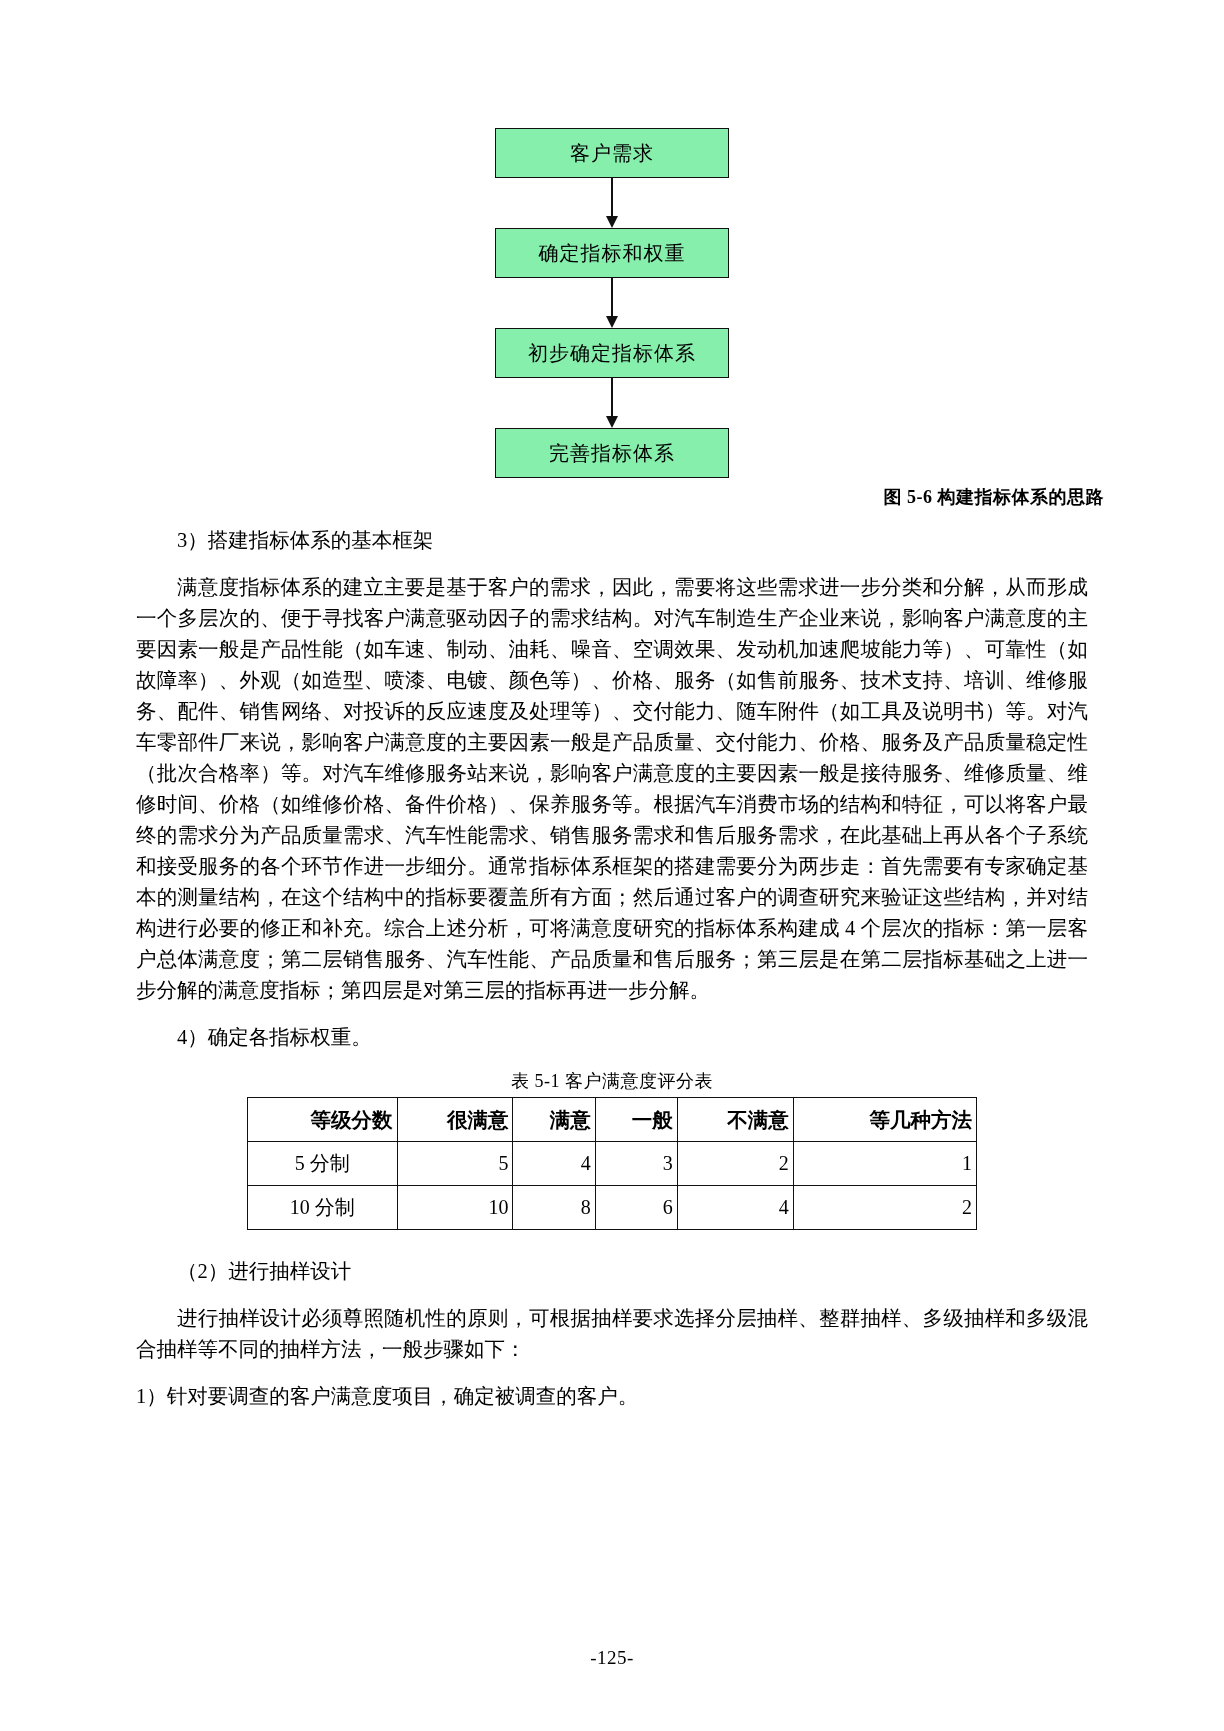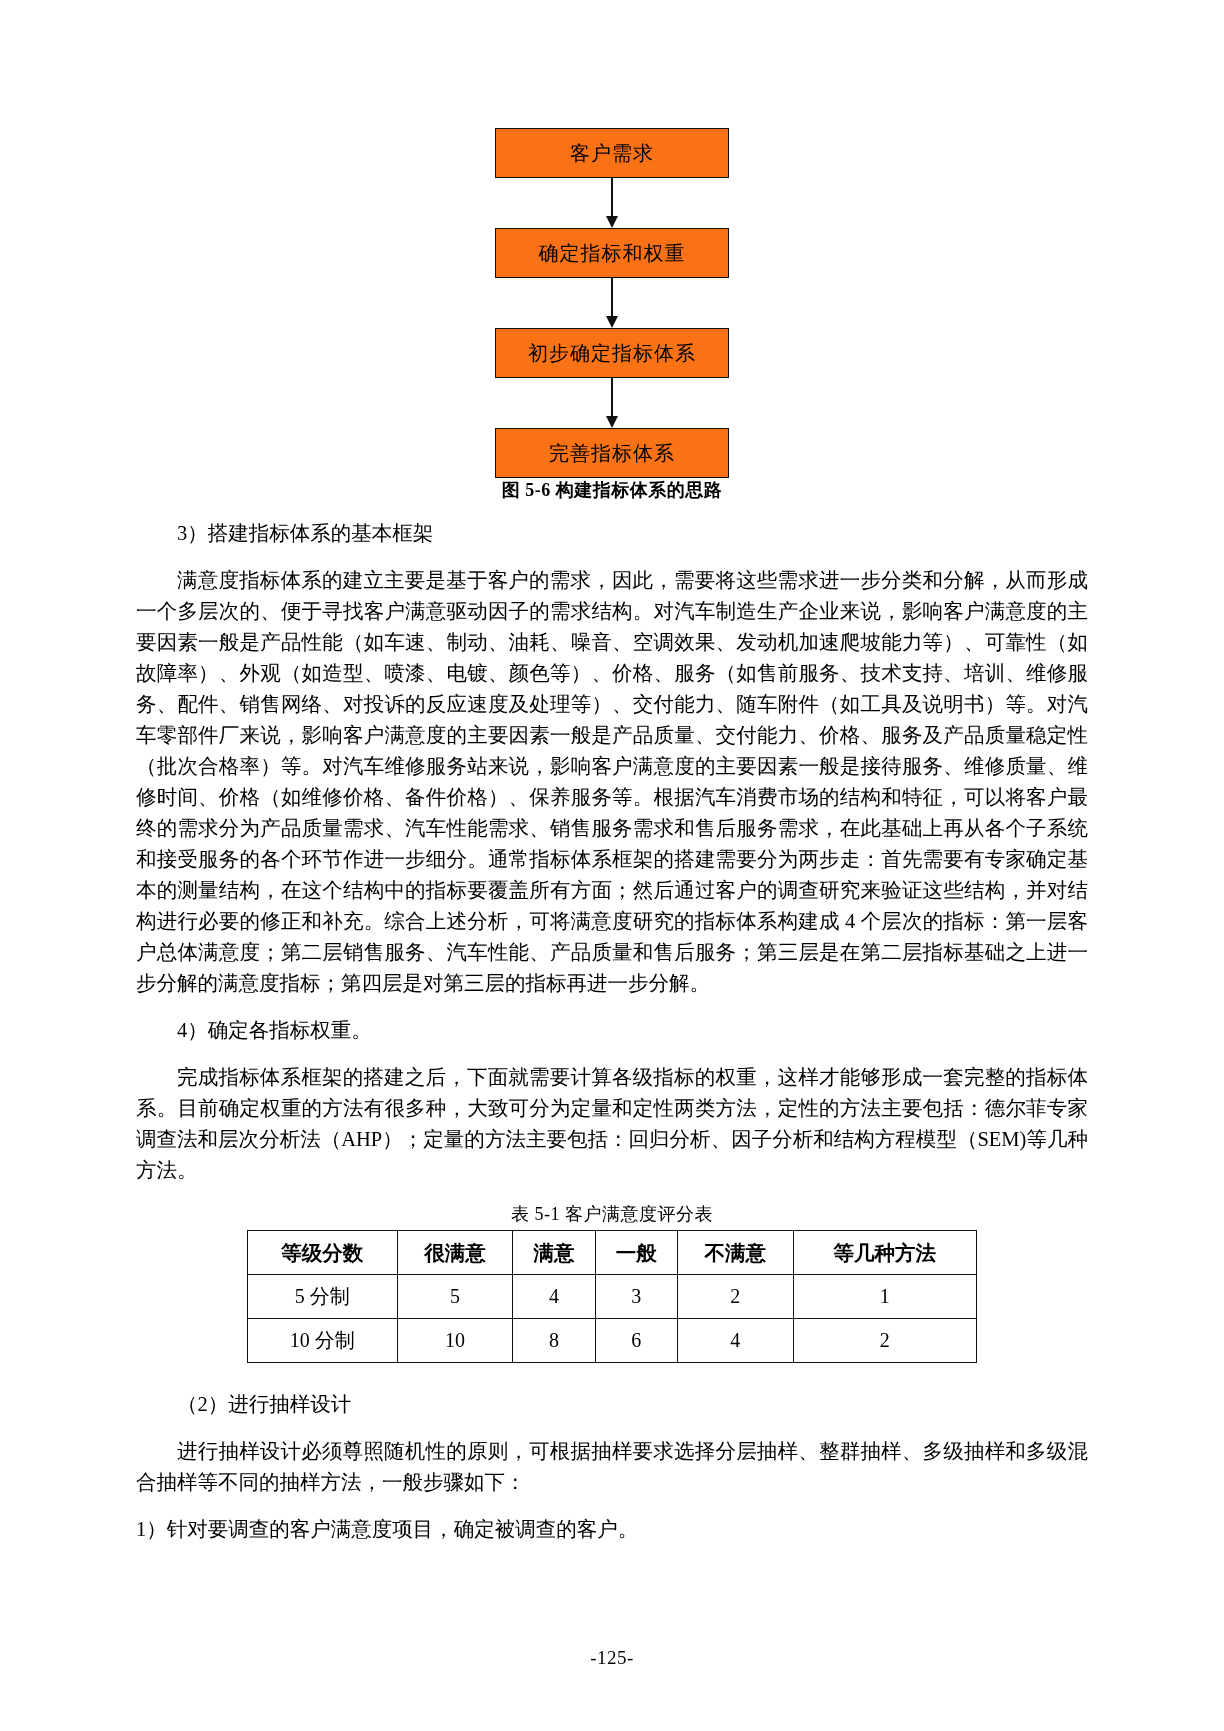--- a/index.html
+++ b/index.html
@@ -33,21 +33,21 @@
   }
   .flow-box {
     width: 232px;
     height: 48px;
     border: 1.6px solid #111;
     display: flex;
     align-items: center;
     justify-content: center;
     font-size: 20px;
     letter-spacing: 1px;
-    background: #f97316;
+    background: #86efac;
   }
   .arrow {
     width: 12px;
     height: 50px;
     position: relative;
   }
   .arrow::before {
     content: "";
     position: absolute;
     left: 5px;
@@ -61,24 +61,24 @@
     position: absolute;
     left: 0px;
     bottom: 0px;
     width: 0;
     height: 0;
     border-left: 6px solid transparent;
     border-right: 6px solid transparent;
     border-top: 12px solid #111;
   }
   .fig-caption {
-    text-align: center;
+    text-align: right;
     font-size: 18px;
     font-weight: bold;
-    margin-top: 0;
+    margin-top: 7px;
     letter-spacing: 0.5px;
   }
 
   
   .body-text {
     margin-top: 16px;
     font-size: 20.5px;
     line-height: 31px;
     text-align: justify;
     text-justify: inter-ideograph;
@@ -102,21 +102,21 @@
     letter-spacing: 0.5px;
   }
   table.score {
     border-collapse: collapse;
     margin: 4px auto 0 auto;
     width: 730px;
   }
   table.score td, table.score th {
     border: 1.6px solid #111;
     height: 43px;
-    text-align: center;
+    text-align: right;
     font-size: 20px;
     padding: 0 4px;
   }
   table.score thead th {
     font-weight: bold;
     font-size: 20.5px;
   }
   table.score td.rowhead {
     text-align: center;
   }
@@ -155,21 +155,20 @@
     <div class="flow-box">
       <span>完善指标体系</span>
     </div>
   </div>
   <div class="fig-caption">图 5-6 构建指标体系的思路</div>
 
   <div class="body-text">
     <p class="indent-heading">3）搭建指标体系的基本框架</p>
     <p class="indent1">满意度指标体系的建立主要是基于客户的需求，因此，需要将这些需求进一步分类和分解，从而形成一个多层次的、便于寻找客户满意驱动因子的需求结构。对汽车制造生产企业来说，影响客户满意度的主要因素一般是产品性能（如车速、制动、油耗、噪音、空调效果、发动机加速爬坡能力等）、可靠性（如故障率）、外观（如造型、喷漆、电镀、颜色等）、价格、服务（如售前服务、技术支持、培训、维修服务、配件、销售网络、对投诉的反应速度及处理等）、交付能力、随车附件（如工具及说明书）等。对汽车零部件厂来说，影响客户满意度的主要因素一般是产品质量、交付能力、价格、服务及产品质量稳定性（批次合格率）等。对汽车维修服务站来说，影响客户满意度的主要因素一般是接待服务、维修质量、维修时间、价格（如维修价格、备件价格）、保养服务等。根据汽车消费市场的结构和特征，可以将客户最终的需求分为产品质量需求、汽车性能需求、销售服务需求和售后服务需求，在此基础上再从各个子系统和接受服务的各个环节作进一步细分。通常指标体系框架的搭建需要分为两步走：首先需要有专家确定基本的测量结构，在这个结构中的指标要覆盖所有方面；然后通过客户的调查研究来验证这些结构，并对结构进行必要的修正和补充。综合上述分析，可将满意度研究的指标体系构建成 4 个层次的指标：第一层客户总体满意度；第二层销售服务、汽车性能、产品质量和售后服务；第三层是在第二层指标基础之上进一步分解的满意度指标；第四层是对第三层的指标再进一步分解。</p>
     <p class="indent-heading">4）确定各指标权重。</p>
-    <p class="indent1">完成指标体系框架的搭建之后，下面就需要计算各级指标的权重，这样才能够形成一套完整的指标体系。目前确定权重的方法有很多种，大致可分为定量和定性两类方法，定性的方法主要包括：德尔菲专家调查法和层次分析法（AHP）；定量的方法主要包括：回归分析、因子分析和结构方程模型（SEM)等几种方法。</p>
   </div>
 
   <div class="table-caption">表 5-1 客户满意度评分表</div>
   <table class="score">
     <thead>
       <tr>
         <th>等级分数</th>
         <th>很满意</th>
         <th>满意</th>
         <th>一般</th>

